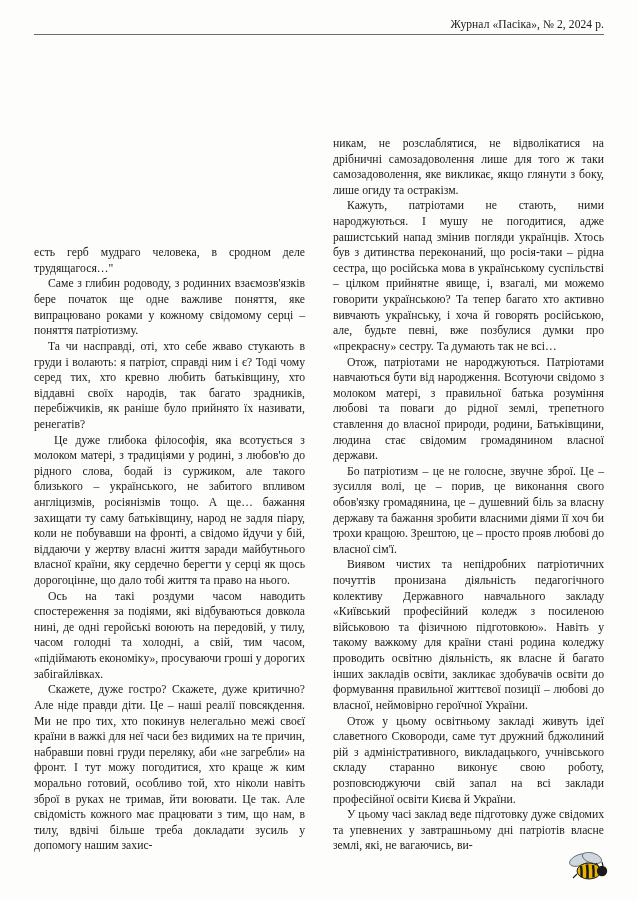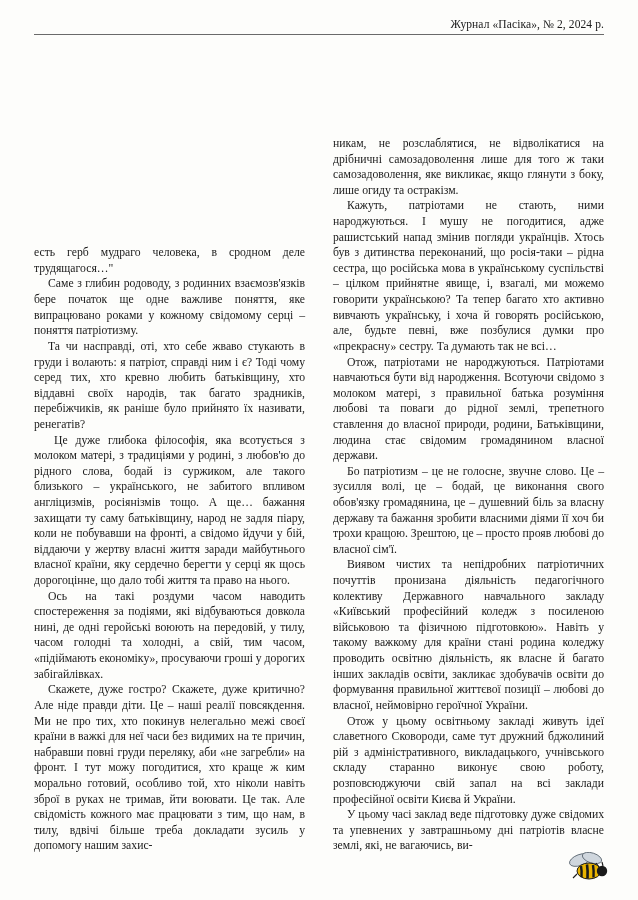--- a/index.html
+++ b/index.html
@@ -92,21 +92,21 @@
       <p>Та чи насправді, оті, хто себе жваво стукають в груди і волають: я патріот, справді ним і є? Тоді чому серед тих, хто кревно любить батьківщину, хто віддавні своїх народів, так багато зрадників, перебіжчиків, як раніше було прийнято їх називати, ренегатів?</p>
       <p class="wideindent">Це дуже глибока філософія, яка всотується з молоком матері, з традиціями у родині, з любов'ю до рідного слова, бодай із суржиком, але такого близького – українського, не забитого впливом англіцизмів, росіянізмів тощо. А ще… бажання захищати ту саму батьківщину, народ не задля піару, коли не побувавши на фронті, а свідомо йдучи у бій, віддаючи у жертву власні життя заради майбутнього власної країни, яку сердечно берегти у серці як щось дорогоцінне, що дало тобі життя та право на нього.</p>
       <p>Ось на такі роздуми часом наводить спостереження за подіями, які відбуваються довкола нині, де одні геройські воюють на передовій, у тилу, часом голодні та холодні, а свій, тим часом, «підіймають економіку», просуваючи гроші у дорогих забігайлівках.</p>
       <p>Скажете, дуже гостро? Скажете, дуже критично? Але ніде правди діти. Це – наші реалії повсякдення. Ми не про тих, хто покинув нелегально межі своєї країни в важкі для неї часи без видимих на те причин, набравши повні груди переляку, аби «не загребли» на фронт. І тут можу погодитися, хто краще ж ким морально готовий, особливо той, хто ніколи навіть зброї в руках не тримав, йти воювати. Це так. Але свідомість кожного має працювати з тим, що нам, в тилу, вдвічі більше треба докладати зусиль у допомогу нашим захис-</p>
     </div>
 
     <div class="col">
       <p class="noindent">никам, не розслаблятися, не відволікатися на дрібничні самозадоволення лише для того ж таки самозадоволення, яке викликає, якщо глянути з боку, лише огиду та остракізм.</p>
       <p>Кажуть, патріотами не стають, ними народжуються. І мушу не погодитися, адже рашистський напад змінив погляди українців. Хтось був з дитинства переконаний, що росія-таки – рідна сестра, що російська мова в українському суспільстві – цілком прийнятне явище, і, взагалі, ми можемо говорити українською? Та тепер багато хто активно вивчають українську, і хоча й говорять російською, але, будьте певні, вже позбулися думки про «прекрасну» сестру. Та думають так не всі…</p>
       <p>Отож, патріотами не народжуються. Патріотами навчаються бути від народження. Всотуючи свідомо з молоком матері, з правильної батька розуміння любові та поваги до рідної землі, трепетного ставлення до власної природи, родини, Батьківщини, людина стає свідомим громадянином власної держави.</p>
-      <p>Бо патріотизм – це не голосне, звучне слово. Це – зусилля волі, це – бодай, це виконання свого обов'язку громадянина, це – душевний біль за власну державу та бажання зробити власними діями її хоч би трохи кращою. Зрештою, це – просто прояв любові до власної сім'ї.</p>
+      <p>Бо патріотизм – це не голосне, звучне зброї. Це – зусилля волі, це – порив, це виконання свого обов'язку громадянина, це – душевний біль за власну державу та бажання зробити власними діями її хоч би трохи кращою. Зрештою, це – просто прояв любові до власної сім'ї.</p>
       <p>Виявом чистих та непідробних патріотичних почуттів пронизана діяльність педагогічного колективу Державного навчального закладу «Київський професійний коледж з посиленою військовою та фізичною підготовкою». Навіть у такому важкому для країни стані родина коледжу проводить освітню діяльність, як власне й багато інших закладів освіти, закликає здобувачів освіти до формування правильної життєвої позиції – любові до власної, неймовірно героїчної України.</p>
       <p>Отож у цьому освітньому закладі живуть ідеї славетного Сковороди, саме тут дружний бджолиний рій з адміністративного, викладацького, учнівського складу старанно виконує свою роботу, розповсюджуючи свій запал на всі заклади професійної освіти Києва й України.</p>
       <p>У цьому часі заклад веде підготовку дуже свідомих та упевнених у завтрашньому дні патріотів власне землі, які, не вагаючись, ви-</p>
     </div>
 
   </div>
 
   <div class="bee">
     <svg viewBox="0 0 42 30" width="42" height="30" aria-hidden="true">
       <g>

